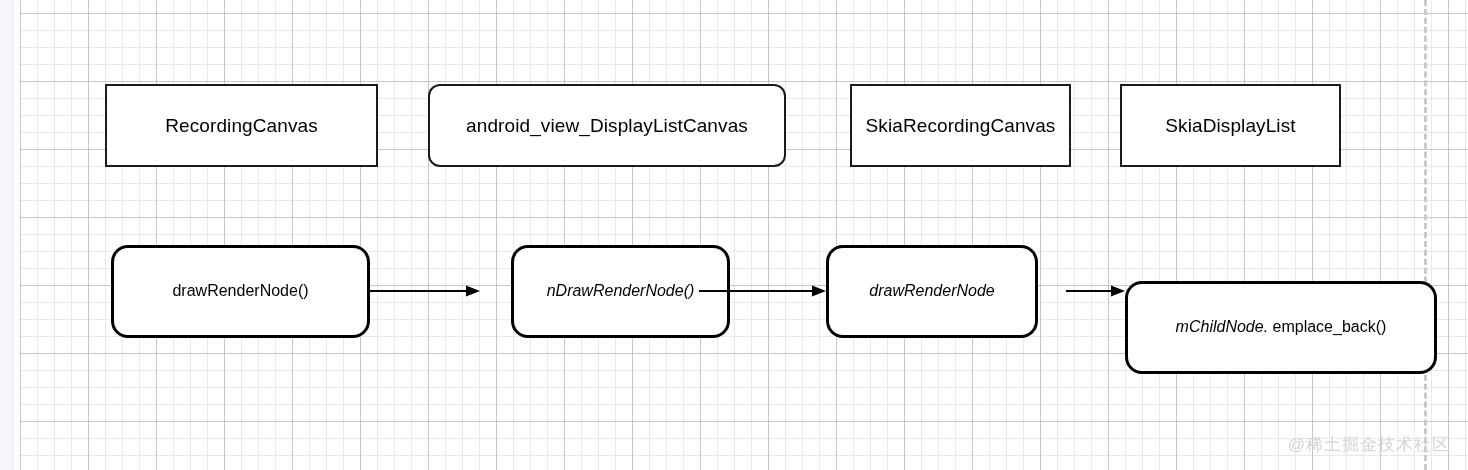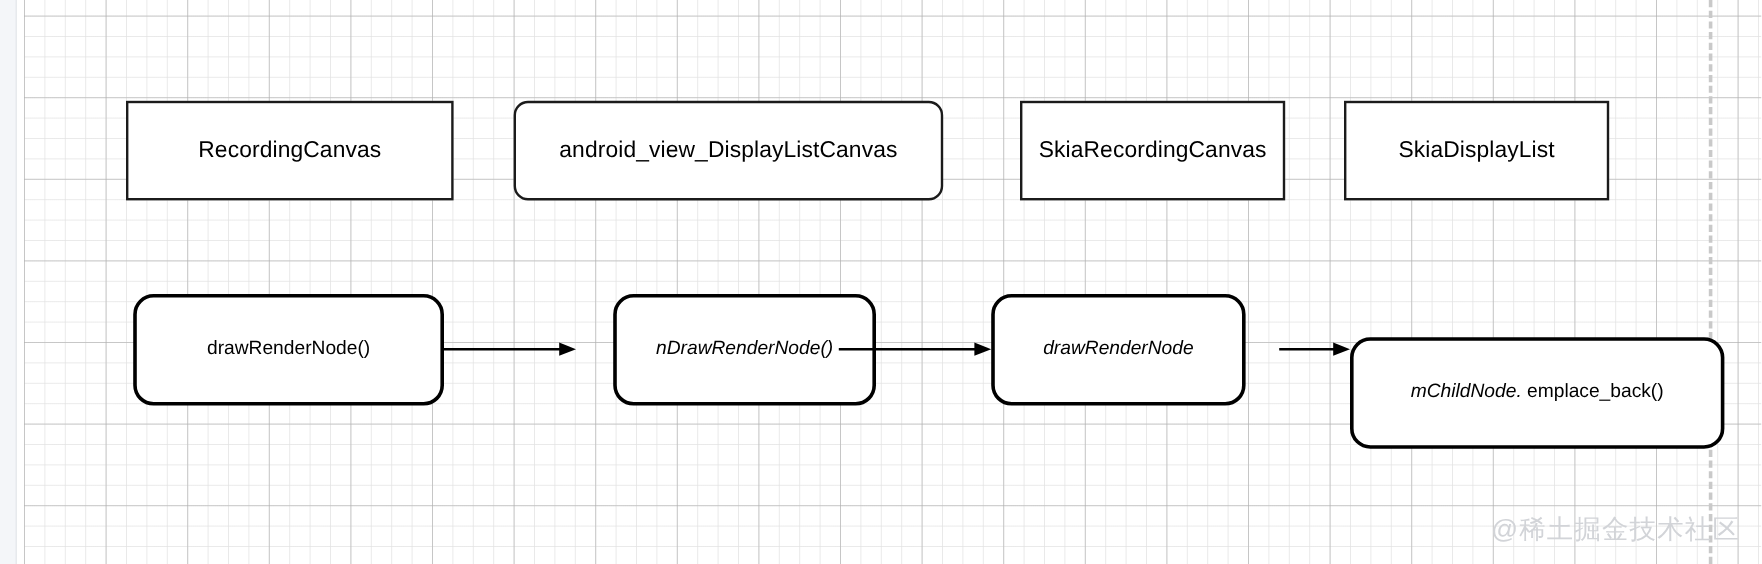--- a/index.html
+++ b/index.html
@@ -98,21 +98,21 @@
     height: 14px;
     display: block;
   }
   .arrow svg { display: block; overflow: visible; }
 
   
   .watermark {
     position: absolute;
     right: 18px;
     bottom: 14px;
-    font-size: 22px;
+    font-size: 17px;
     color: #d2d4d8;
     letter-spacing: 1px;
     user-select: none;
     white-space: nowrap;
   }
 </style>
 </head>
 <body>
 
 <div id="canvas-root">

